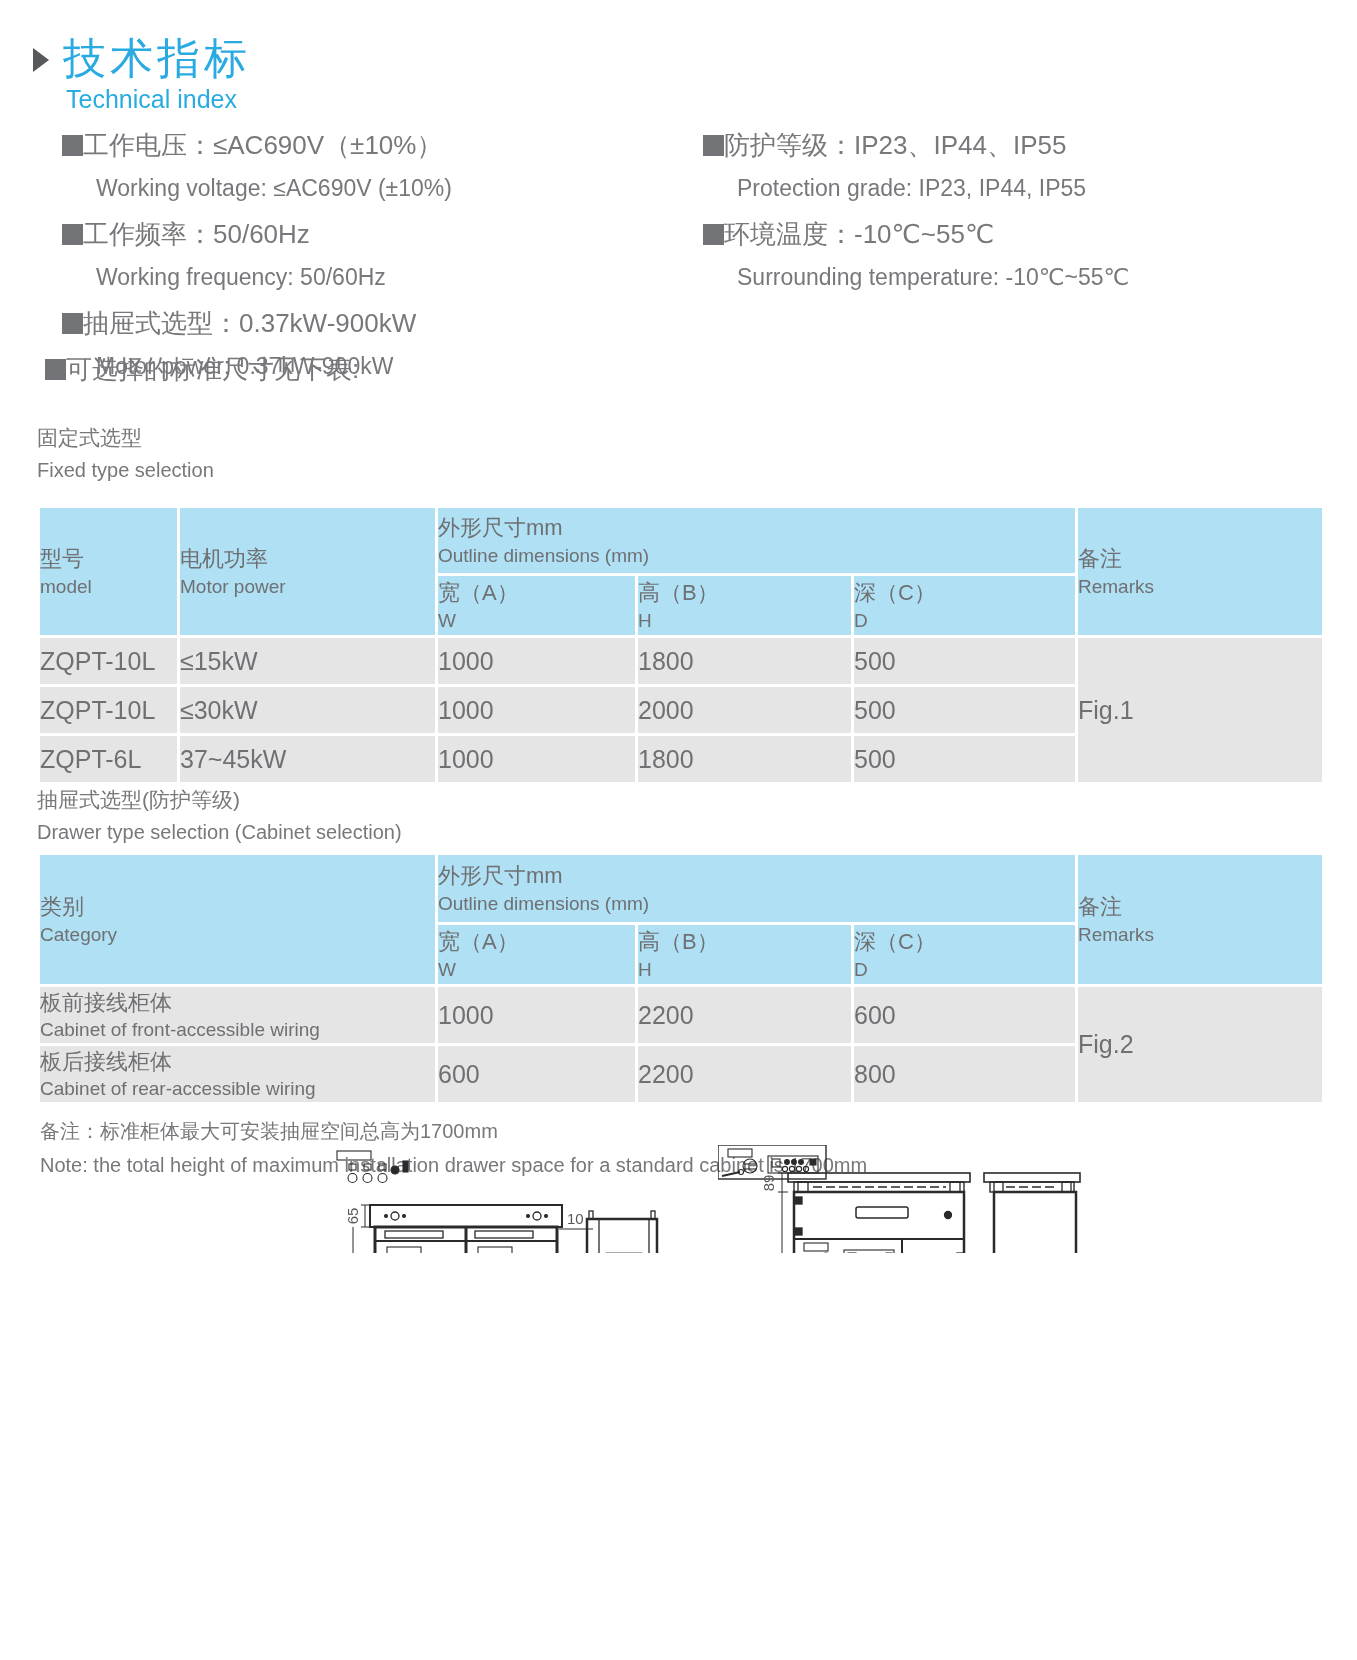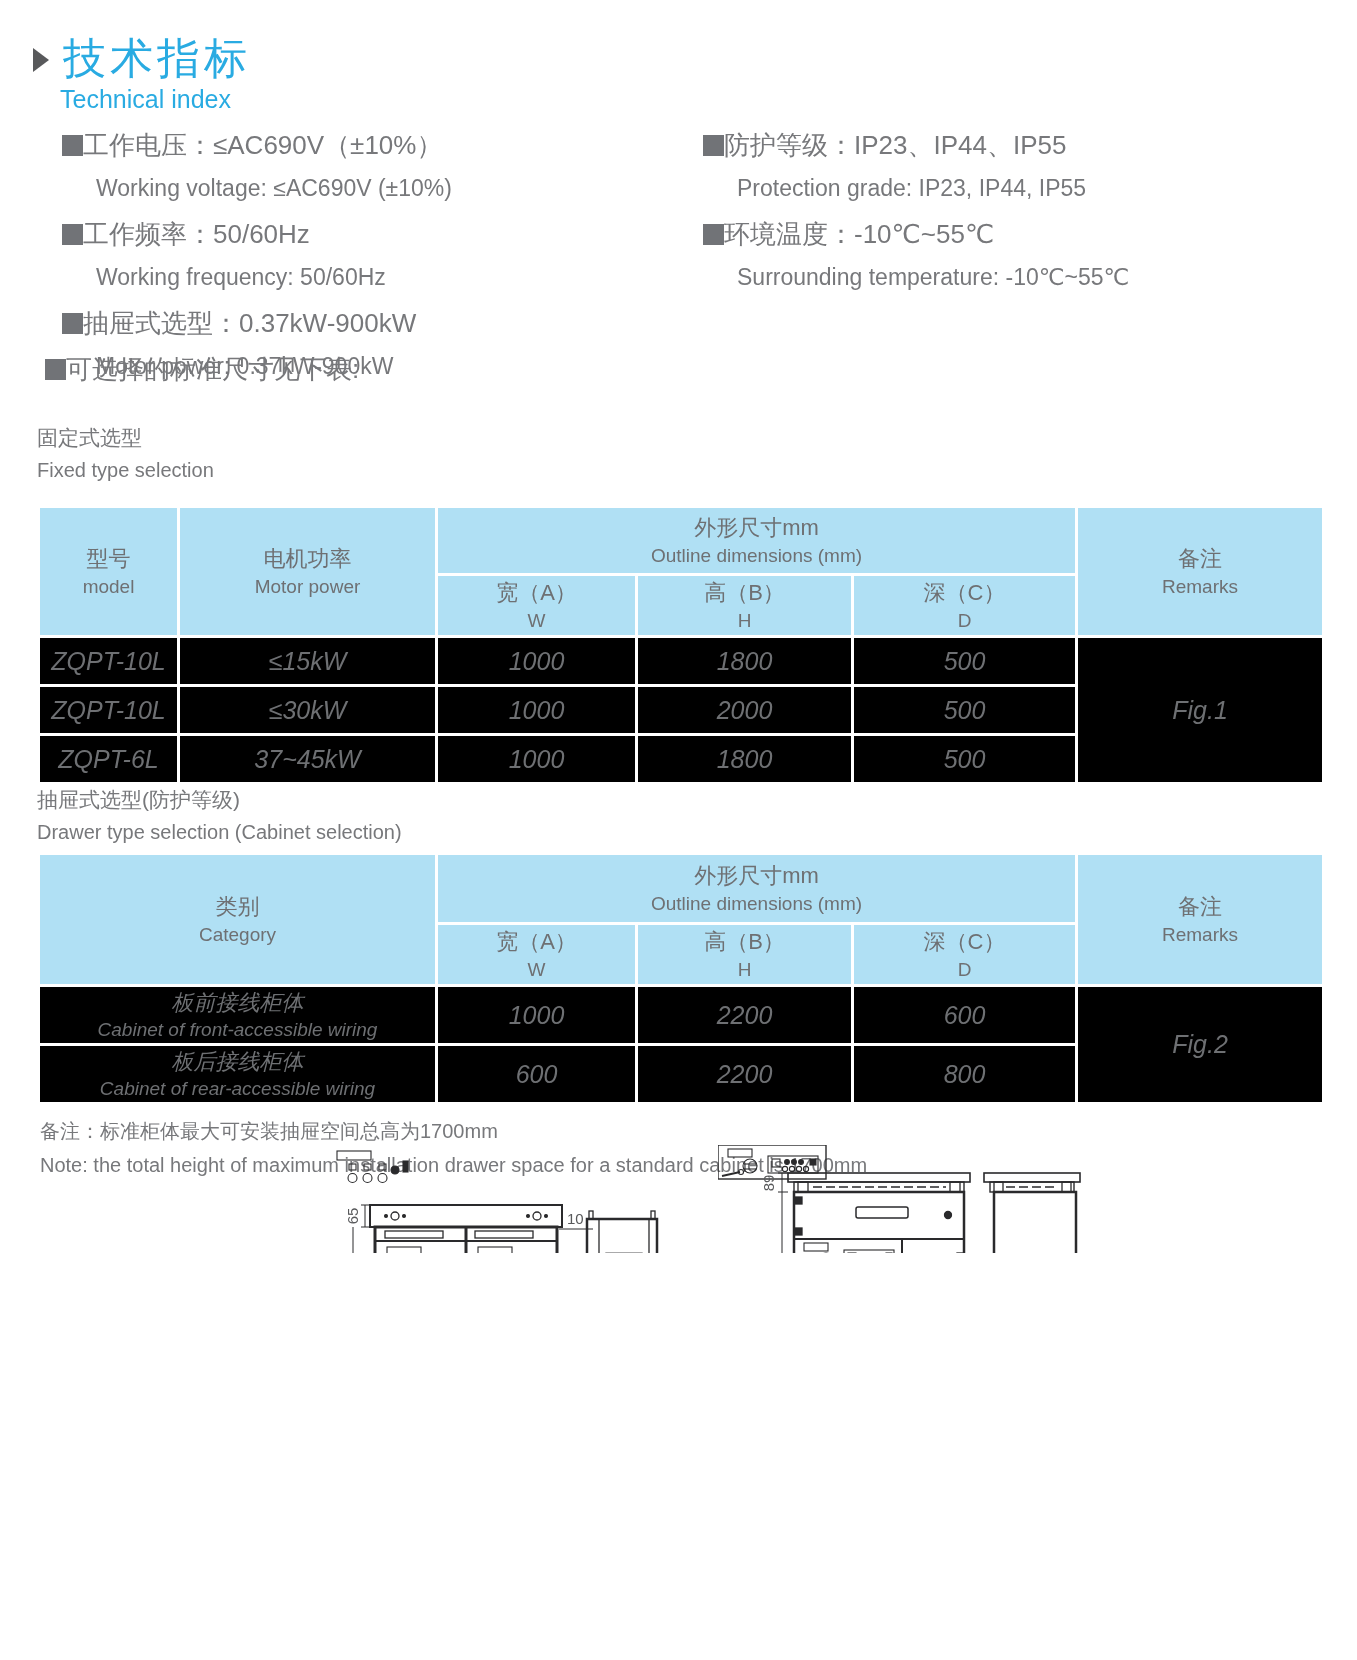--- a/index.html
+++ b/index.html
@@ -3,41 +3,41 @@
 <meta charset="utf-8">
 <style>
   html,body{margin:0;padding:0;background:#fff;}
   body{font-family:"Liberation Sans","DejaVu Sans",sans-serif;}
   .page{position:relative;width:1357px;height:1253px;background:#ffffff;overflow:hidden;}
 
   
   .h-arrow{position:absolute;left:33px;top:48px;width:0;height:0;
     border-left:16px solid #58595b;border-top:12px solid transparent;border-bottom:12px solid transparent;}
   .h-zh{position:absolute;left:63px;top:30px;font-size:43px;color:#29abe2;letter-spacing:4px;}
-  .h-en{position:absolute;left:60px;top:85px;font-size:25px;color:#29abe2;}
+  .h-en{position:absolute;left:66px;top:85px;font-size:25px;color:#29abe2;}
 
   
   .specs-left{position:absolute;left:62px;top:128px;width:620px;}
   .specs-right{position:absolute;left:703px;top:128px;width:620px;}
   .spec{margin-bottom:15px;}
   .spec-zh{display:flex;align-items:center;font-size:26px;color:#77787b;}
   .sq{width:21px;height:21px;background:#717377;flex:0 0 auto;}
   .spec-en{margin:12px 0 0 34px;font-size:23px;color:#77787b;}
   .sizes-note{position:absolute;left:45px;top:352px;width:760px;}
 
   
   .sec{position:absolute;color:#77787b;}
   .sec-zh{font-size:21px;}
   .sec-en{font-size:20px;margin-top:7px;}
 
   
   table.spec-table{position:absolute;border-collapse:collapse;table-layout:fixed;color:#6e7073;}
-  .spec-table td{border:3px solid #ffffff;text-align:center;vertical-align:middle;padding:0;}
+  .spec-table td{border:3px solid #ffffff;text-align:left;vertical-align:middle;padding:0;}
   .hd{background:#b0e0f4;}
-  .bd{background:#000000;font-style:italic;}
+  .bd{background:#e5e5e5;}
   .zh1{font-size:22px;line-height:26px;}
   .en1{font-size:19px;margin-top:4px;line-height:22px;}
   .num{font-size:25px;}
   .cat-zh{font-size:22px;line-height:26px;}
   .cat-en{font-size:19px;margin-top:3px;line-height:22px;}
 
   .note-block{position:absolute;left:40px;top:1118px;color:#77787b;}
   .note-zh{font-size:20px;}
   .note-en{font-size:20px;margin-top:9px;}
 

